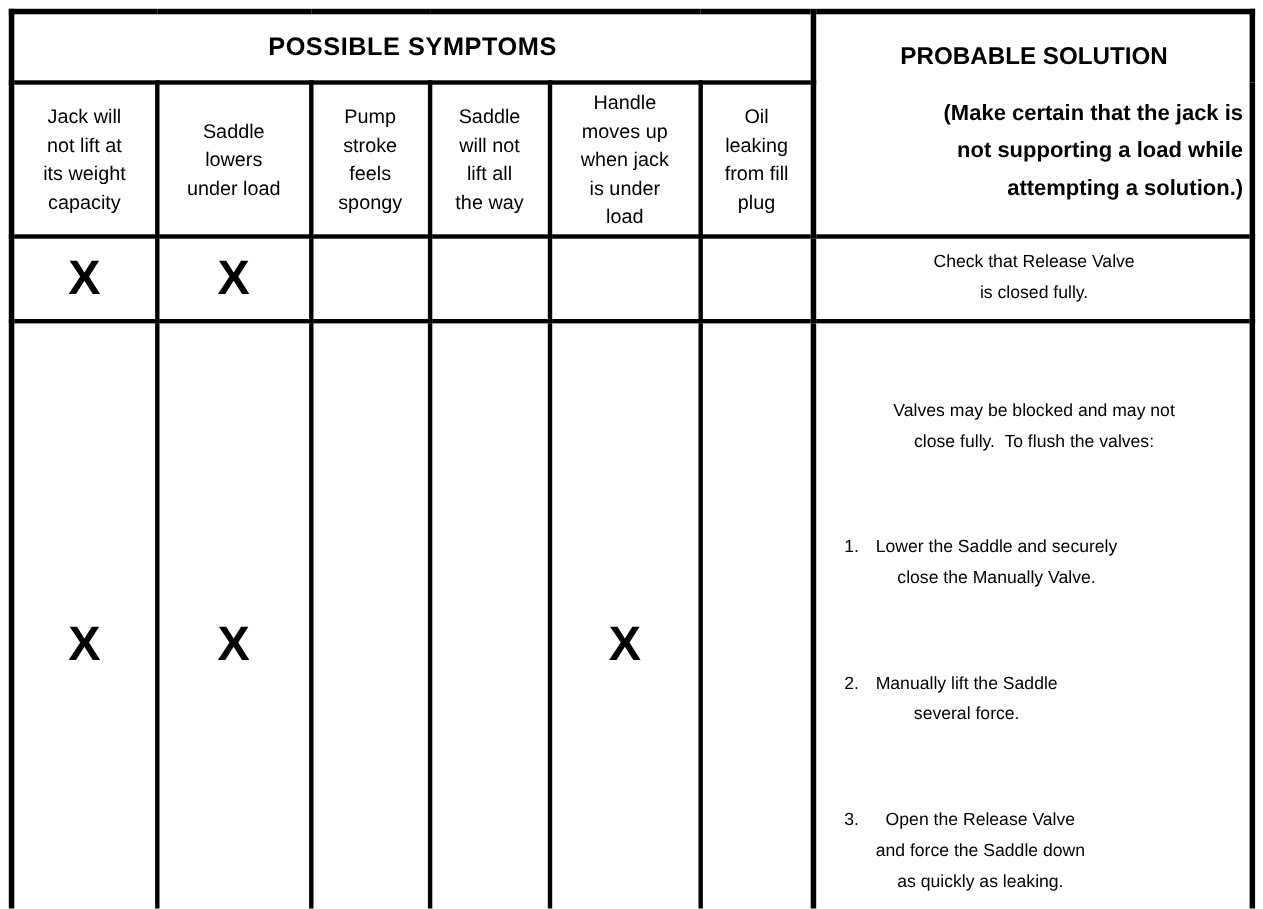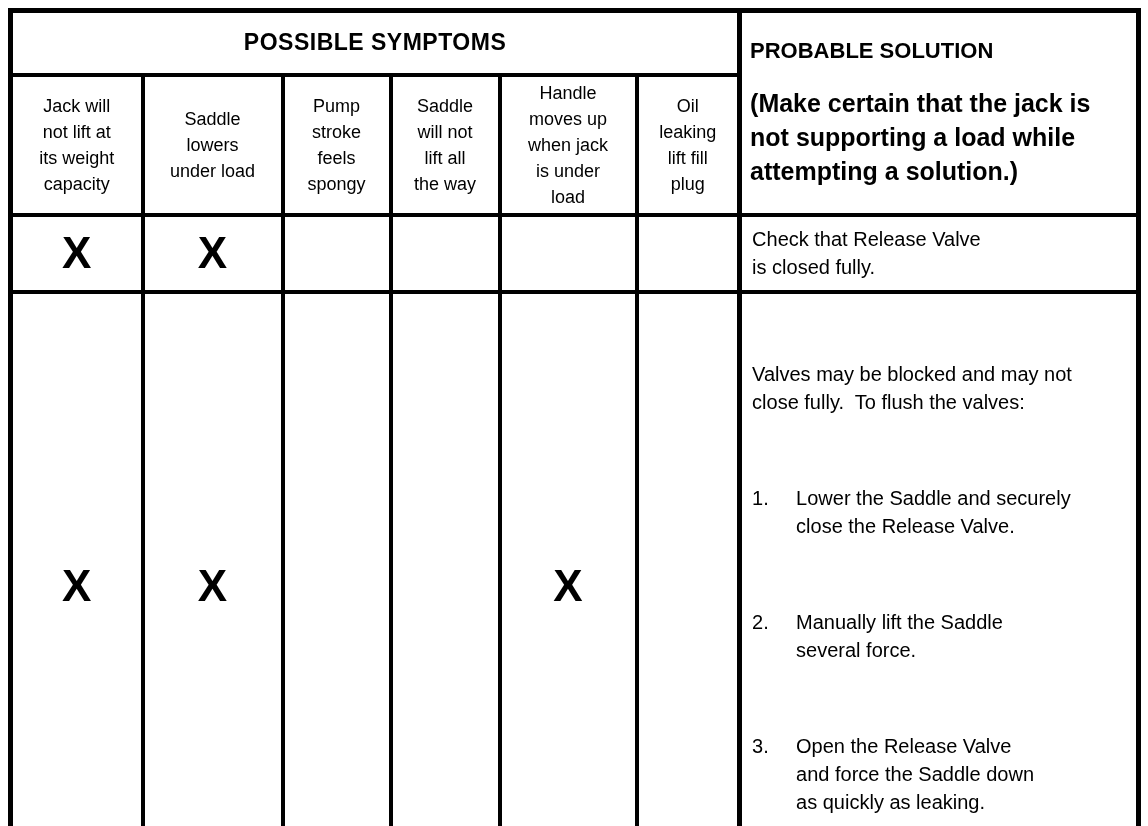--- a/index.html
+++ b/index.html
@@ -48,43 +48,43 @@
     font-weight: normal;
     line-height: 26px;
     white-space: pre-wrap;
     padding: 2px;
   }
   .solution-head {
     vertical-align: middle;
     padding: 4px 6px 4px 8px;
   }
   .sol-title {
-    text-align: left;
+    text-align: center;
     font-size: 22px;
     font-weight: bold;
     margin-bottom: 22px;
   }
   .sol-sub {
-    text-align: left;
-    font-size: 25px;
+    text-align: right;
+    font-size: 20px;
     font-weight: bold;
     line-height: 34px;
     white-space: pre-wrap;
   }
   .mark {
     text-align: center;
     vertical-align: middle;
     font-size: 44px;
     font-weight: bold;
     line-height: 1;
   }
   .sol {
-    text-align: left;
+    text-align: center;
     vertical-align: middle;
-    font-size: 20px;
+    font-size: 16px;
     line-height: 28px;
     padding: 6px 8px 6px 10px;
     white-space: pre-wrap;
   }
   .sol-top { vertical-align: top; padding-top: 10px; }
   .sol-para { white-space: pre-wrap; margin-bottom: 12px; }
   .step {
     display: flex;
     margin-bottom: 12px;
   }
@@ -140,21 +140,21 @@
 will not
 lift all
 the way</th>
       <th class="colhead">Handle
 moves up
 when jack
 is under
 load</th>
       <th class="colhead">Oil
 leaking
-lift fill
+from fill
 plug</th>
     </tr>
 
     <tr class="r1">
       <td class="mark">X</td>
       <td class="mark">X</td>
       <td class="mark"></td>
       <td class="mark"></td>
       <td class="mark"></td>
       <td class="mark"></td>
@@ -168,21 +168,21 @@
       <td class="mark"></td>
       <td class="mark"></td>
       <td class="mark">X</td>
       <td class="mark"></td>
       <td class="sol sol-col sol-top">
         <div class="sol-para">Valves may be blocked and may not
 close fully.  To flush the valves:</div>
         <div class="step">
           <span class="step-num">1.</span>
           <span class="step-text">Lower the Saddle and securely
-close the Release Valve.</span>
+close the Manually Valve.</span>
         </div>
         <div class="step">
           <span class="step-num">2.</span>
           <span class="step-text">Manually lift the Saddle
 several force.</span>
         </div>
         <div class="step">
           <span class="step-num">3.</span>
           <span class="step-text">Open the Release Valve
 and force the Saddle down

